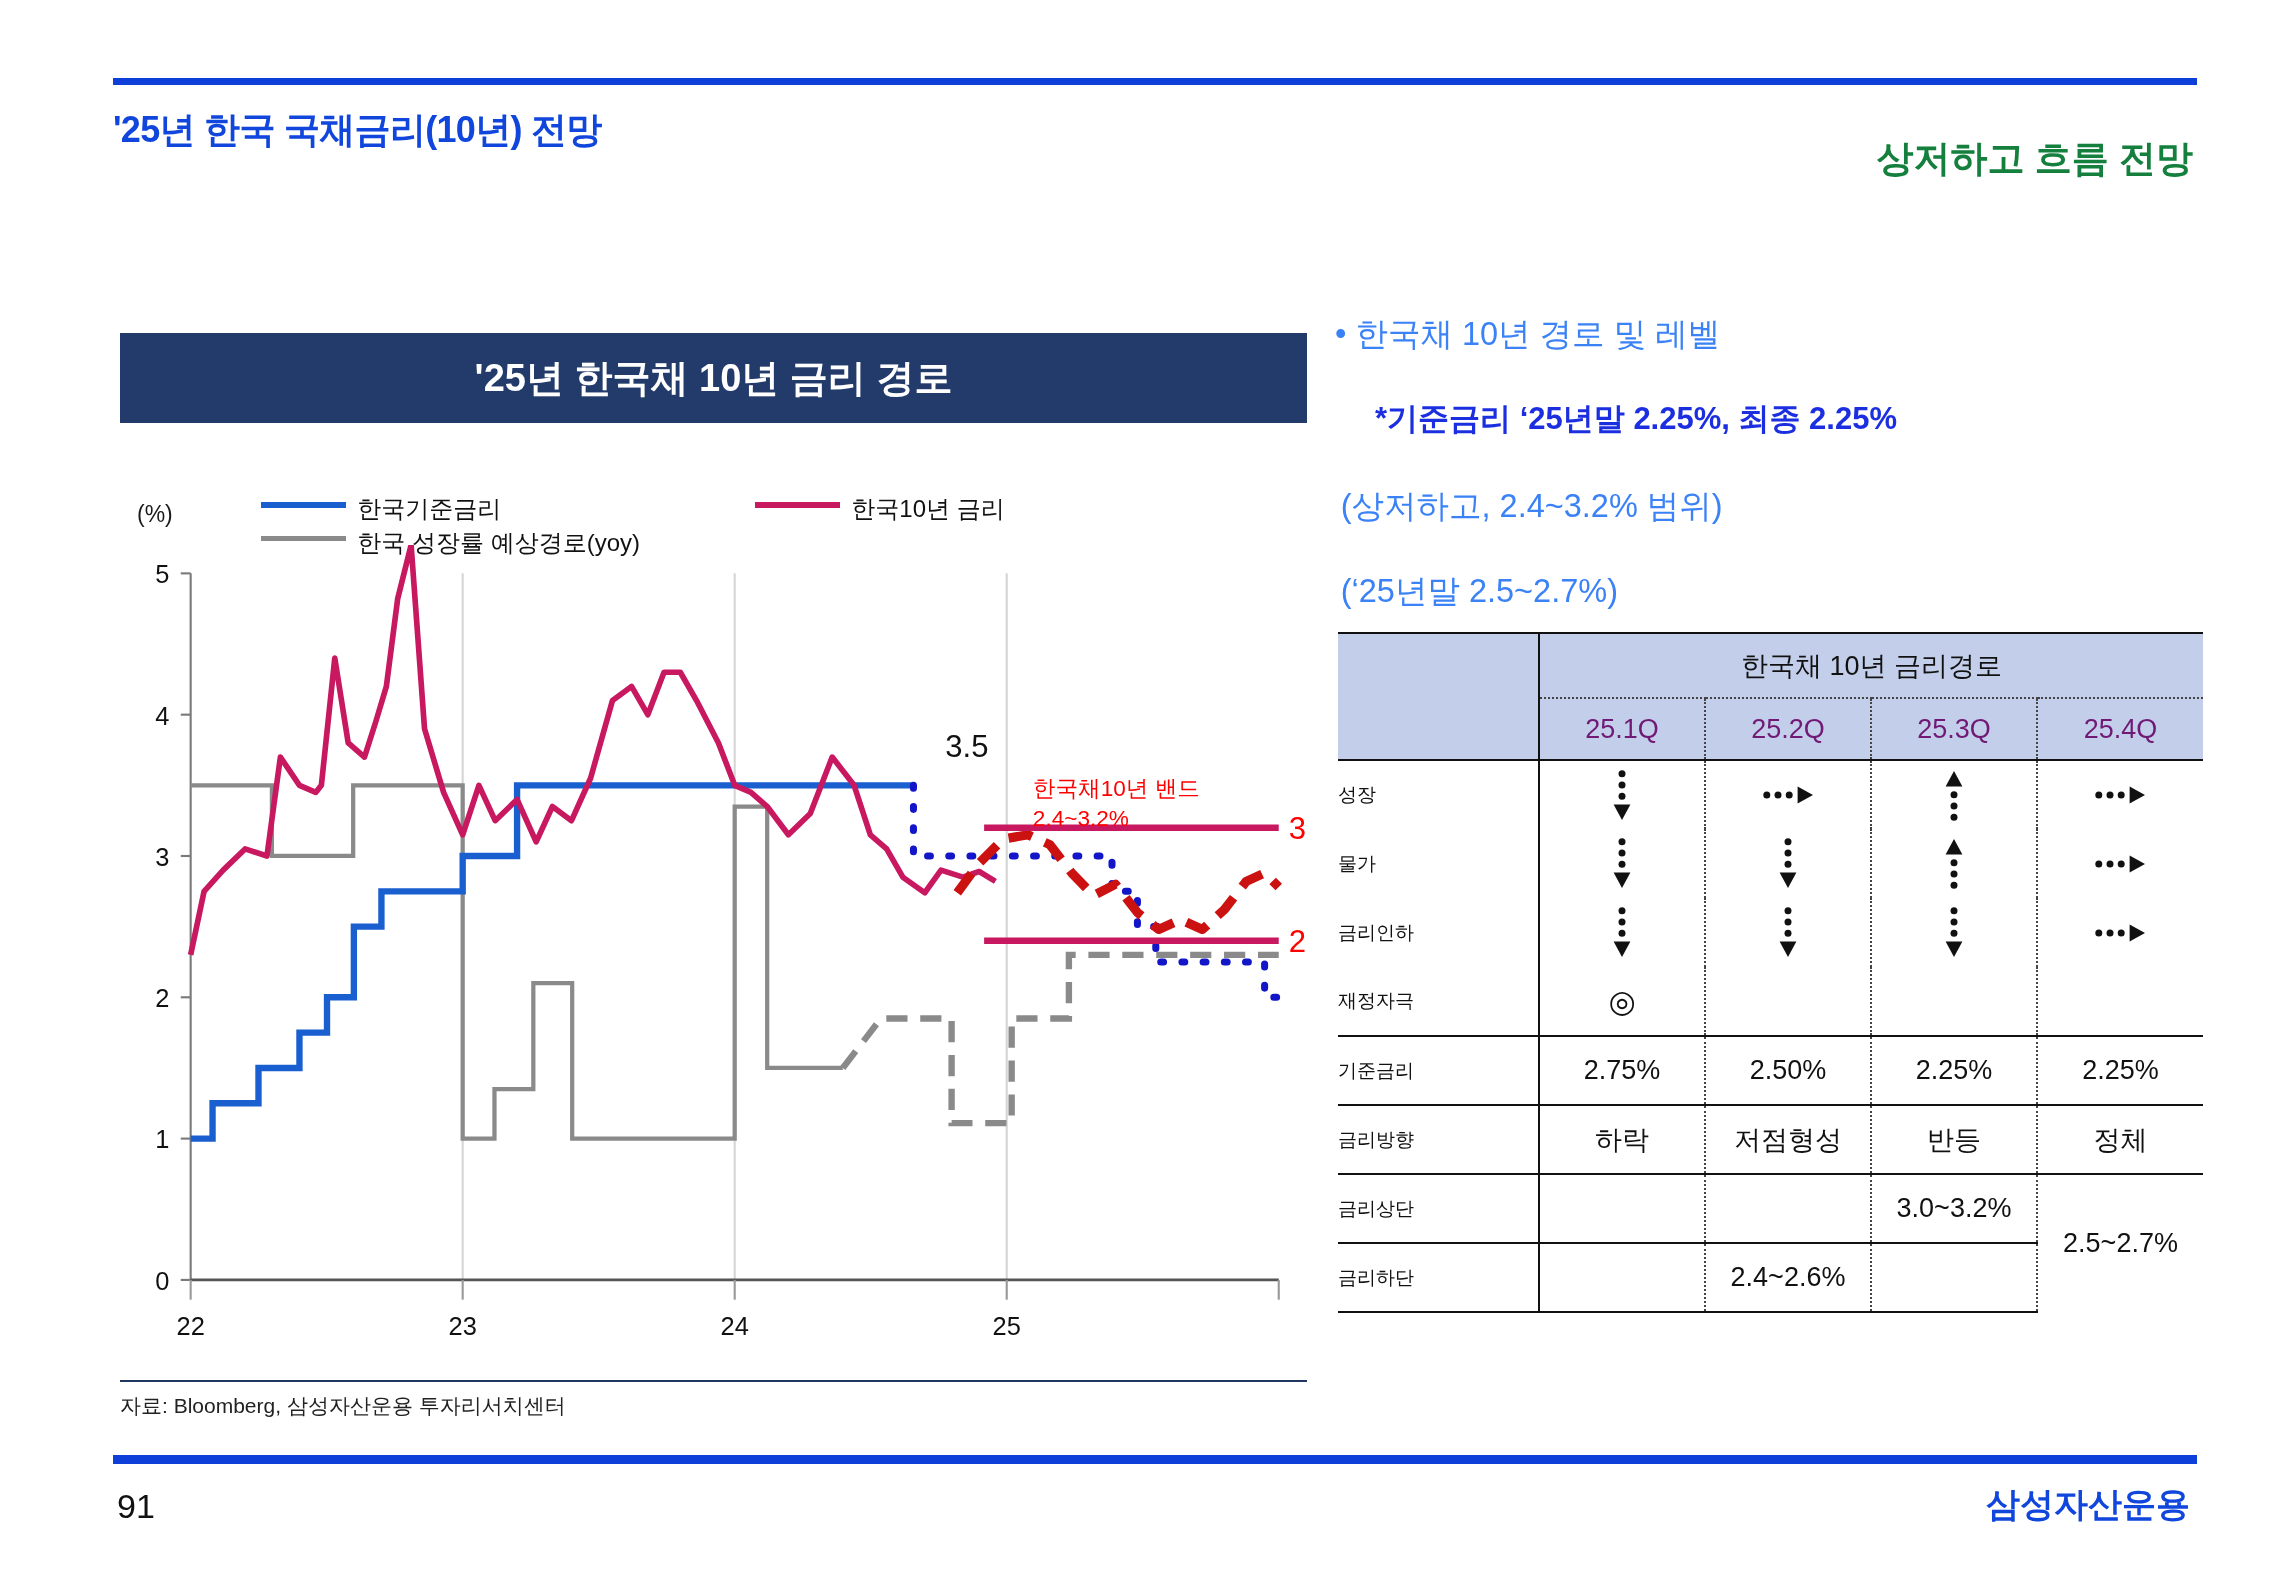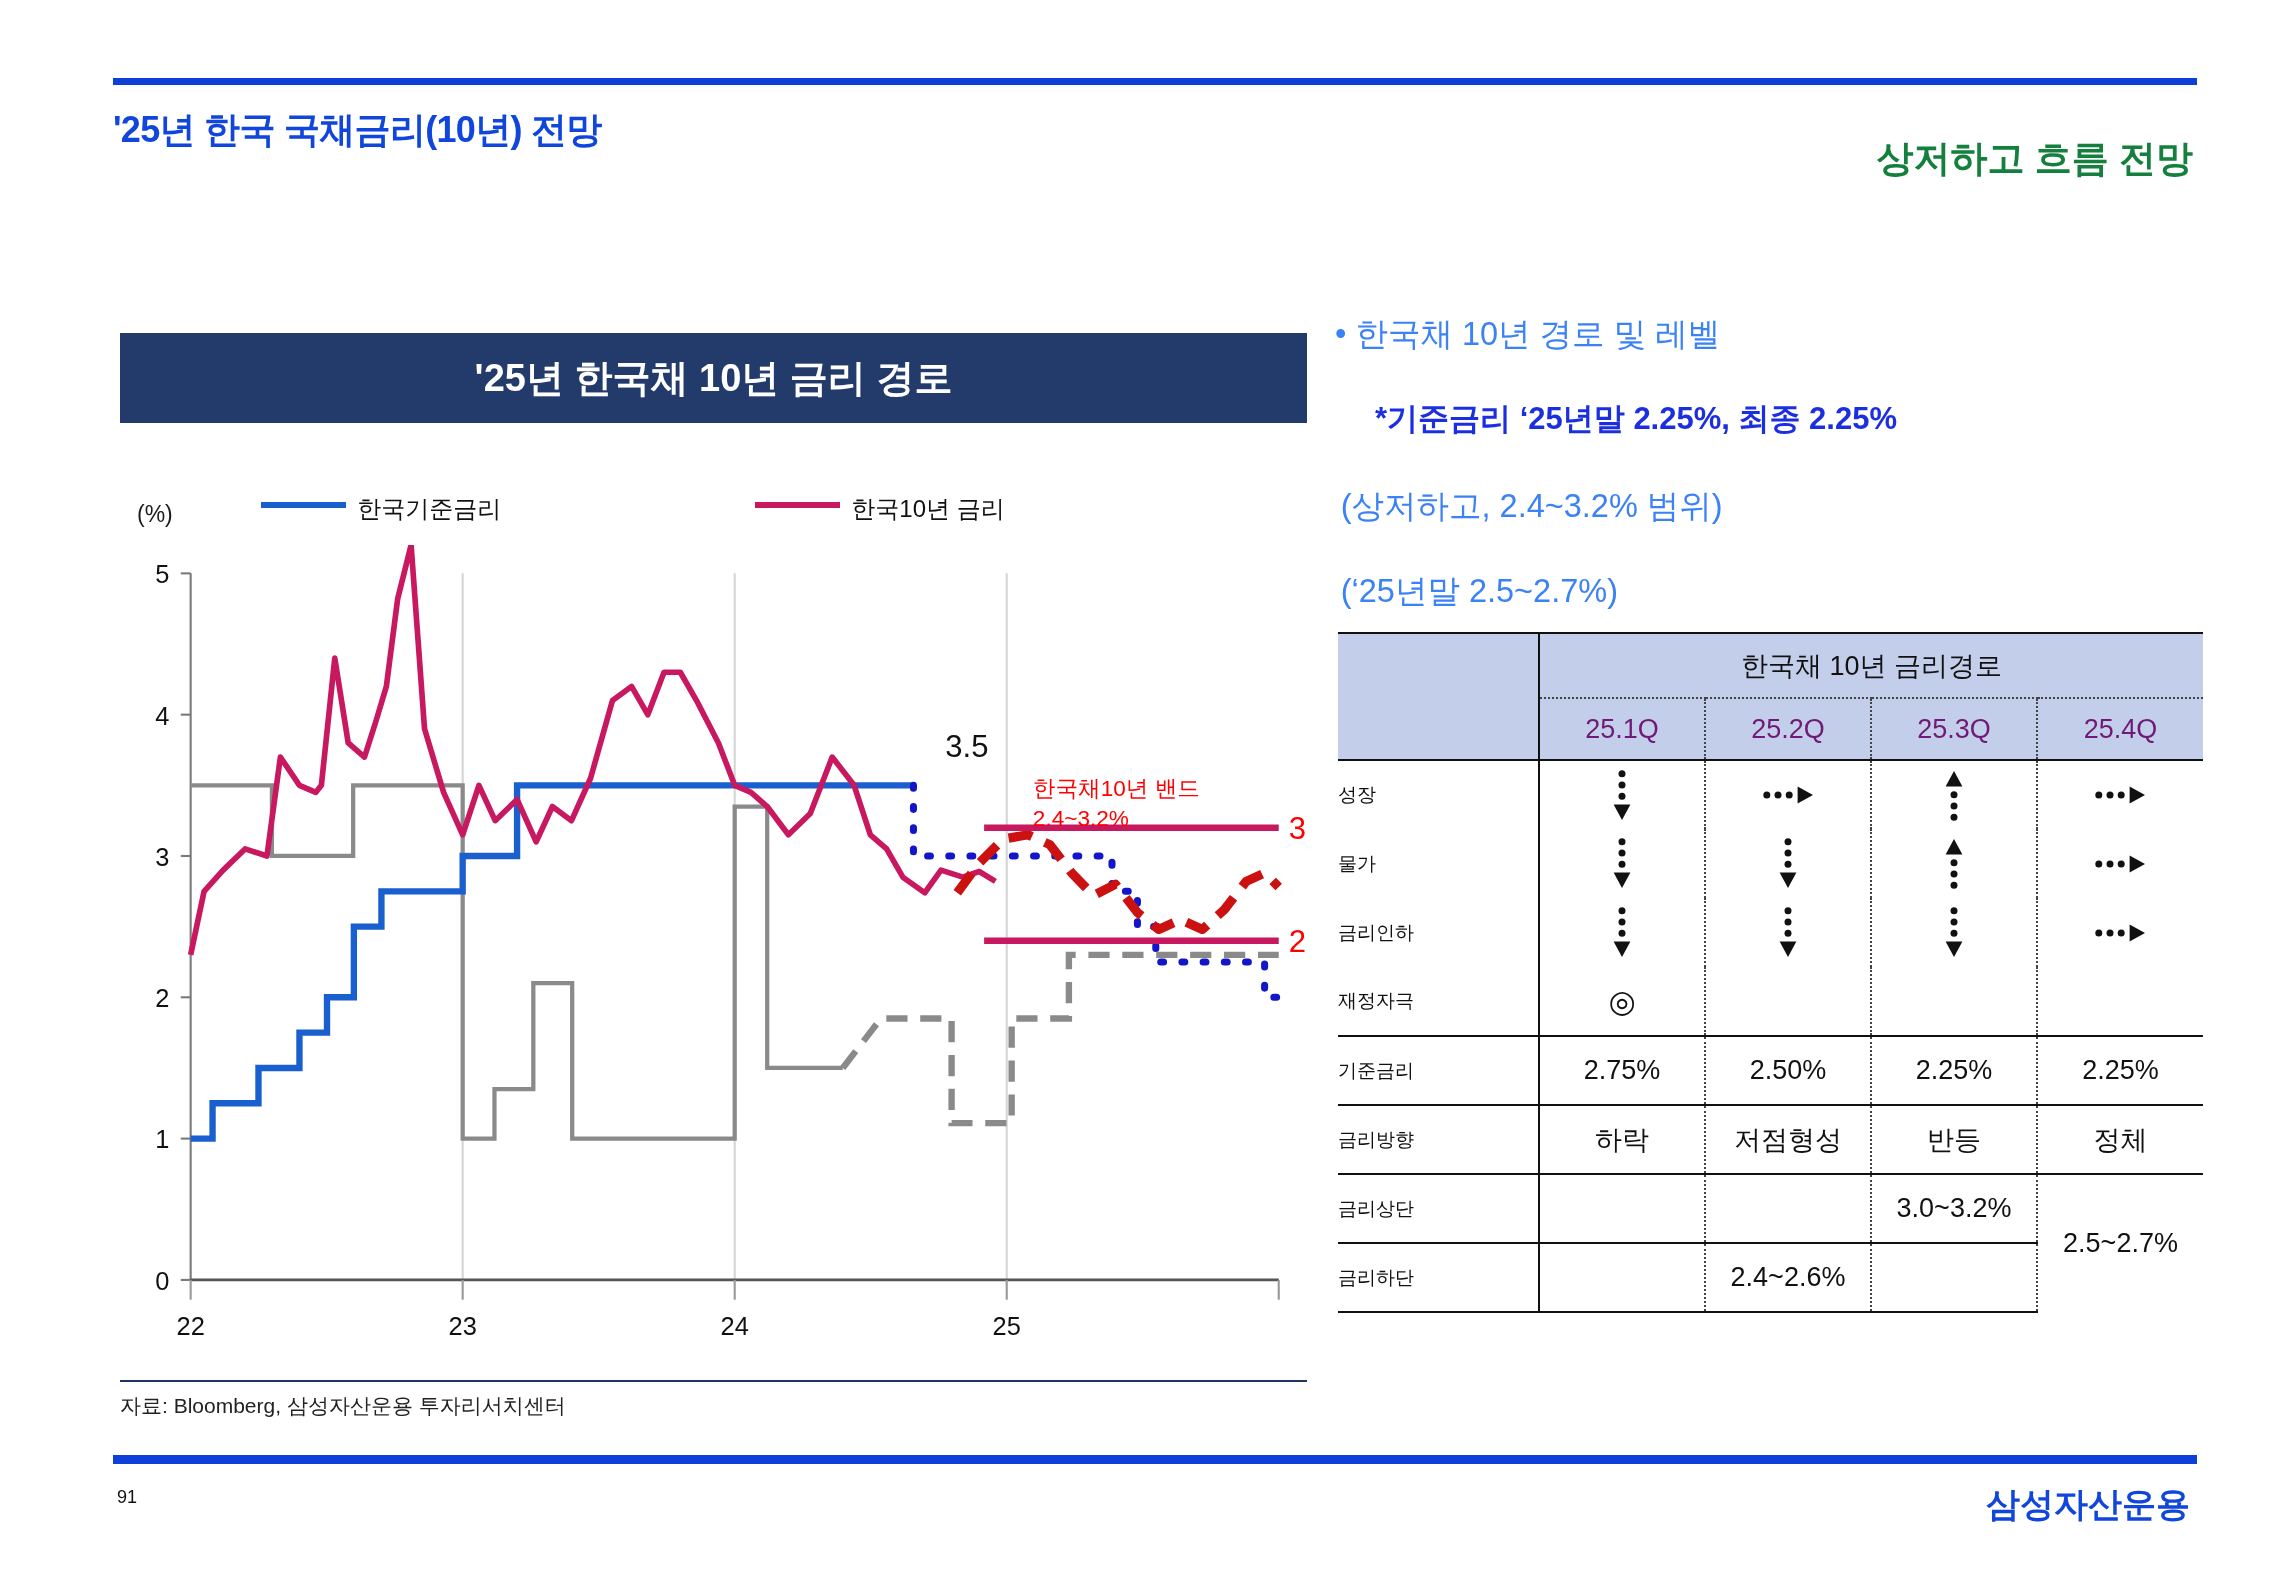--- a/index.html
+++ b/index.html
@@ -92,21 +92,21 @@
   }
   .hdr-span { font-size: 27px; text-align: center; height: 65px; color:#111; }
   .hdr-q { font-size: 27px; text-align: center; height: 62px; color:#701a75; }
   .arrow-cell { text-align: center; vertical-align: middle; height: 69px; }
   .arrow-svg { display: inline-block; vertical-align: middle; }
 
   
   #bottom-rule {
     position: absolute; left: 113px; top: 1455px; width: 2084px; height: 8.5px; background: #0e3fd8;
   }
-  #page-number { position: absolute; left: 117px; top: 1487px; font-size: 18px; color: #111; }
+  #page-number { position: absolute; left: 117px; top: 1487px; font-size: 34px; color: #111; }
   #brand-logo {
     position: absolute; right: 105px; top: 1482px;
     font-size: 34px; font-weight: bold; color: #1146dd; white-space: nowrap;
   }
 </style>
 </head>
 <body>
 
 <div id="top-rule"></div>
 <div id="page-title">'25년 한국 국채금리(10년) 전망</div>
@@ -122,20 +122,26 @@
 
   <div id="legend">
     <div class="legend-row">
       <div class="legend-item">
         <span class="legend-swatch sw-solid-blue"></span>
         <span class="legend-label">한국기준금리</span>
       </div>
       <div class="legend-item">
         <span class="legend-swatch sw-solid-pink"></span>
         <span class="legend-label">한국10년 금리</span>
+      </div>
+    </div>
+    <div class="legend-row">
+      <div class="legend-item">
+        <span class="legend-swatch sw-solid-gray"></span>
+        <span class="legend-label">한국 성장률 예상경로(yoy)</span>
       </div>
     </div>
   </div>
 
   <svg id="plot-svg" width="1187" height="841" viewBox="0 0 1680 1190">
 
     <g>
       <line x1="100" y1="40" x2="100" y2="1040" stroke="#7a7a7a" stroke-width="3"></line>
       <line x1="86" y1="40" x2="100" y2="40" stroke="#7a7a7a" stroke-width="3"></line>
       <line x1="86" y1="240" x2="100" y2="240" stroke="#7a7a7a" stroke-width="3"></line>

